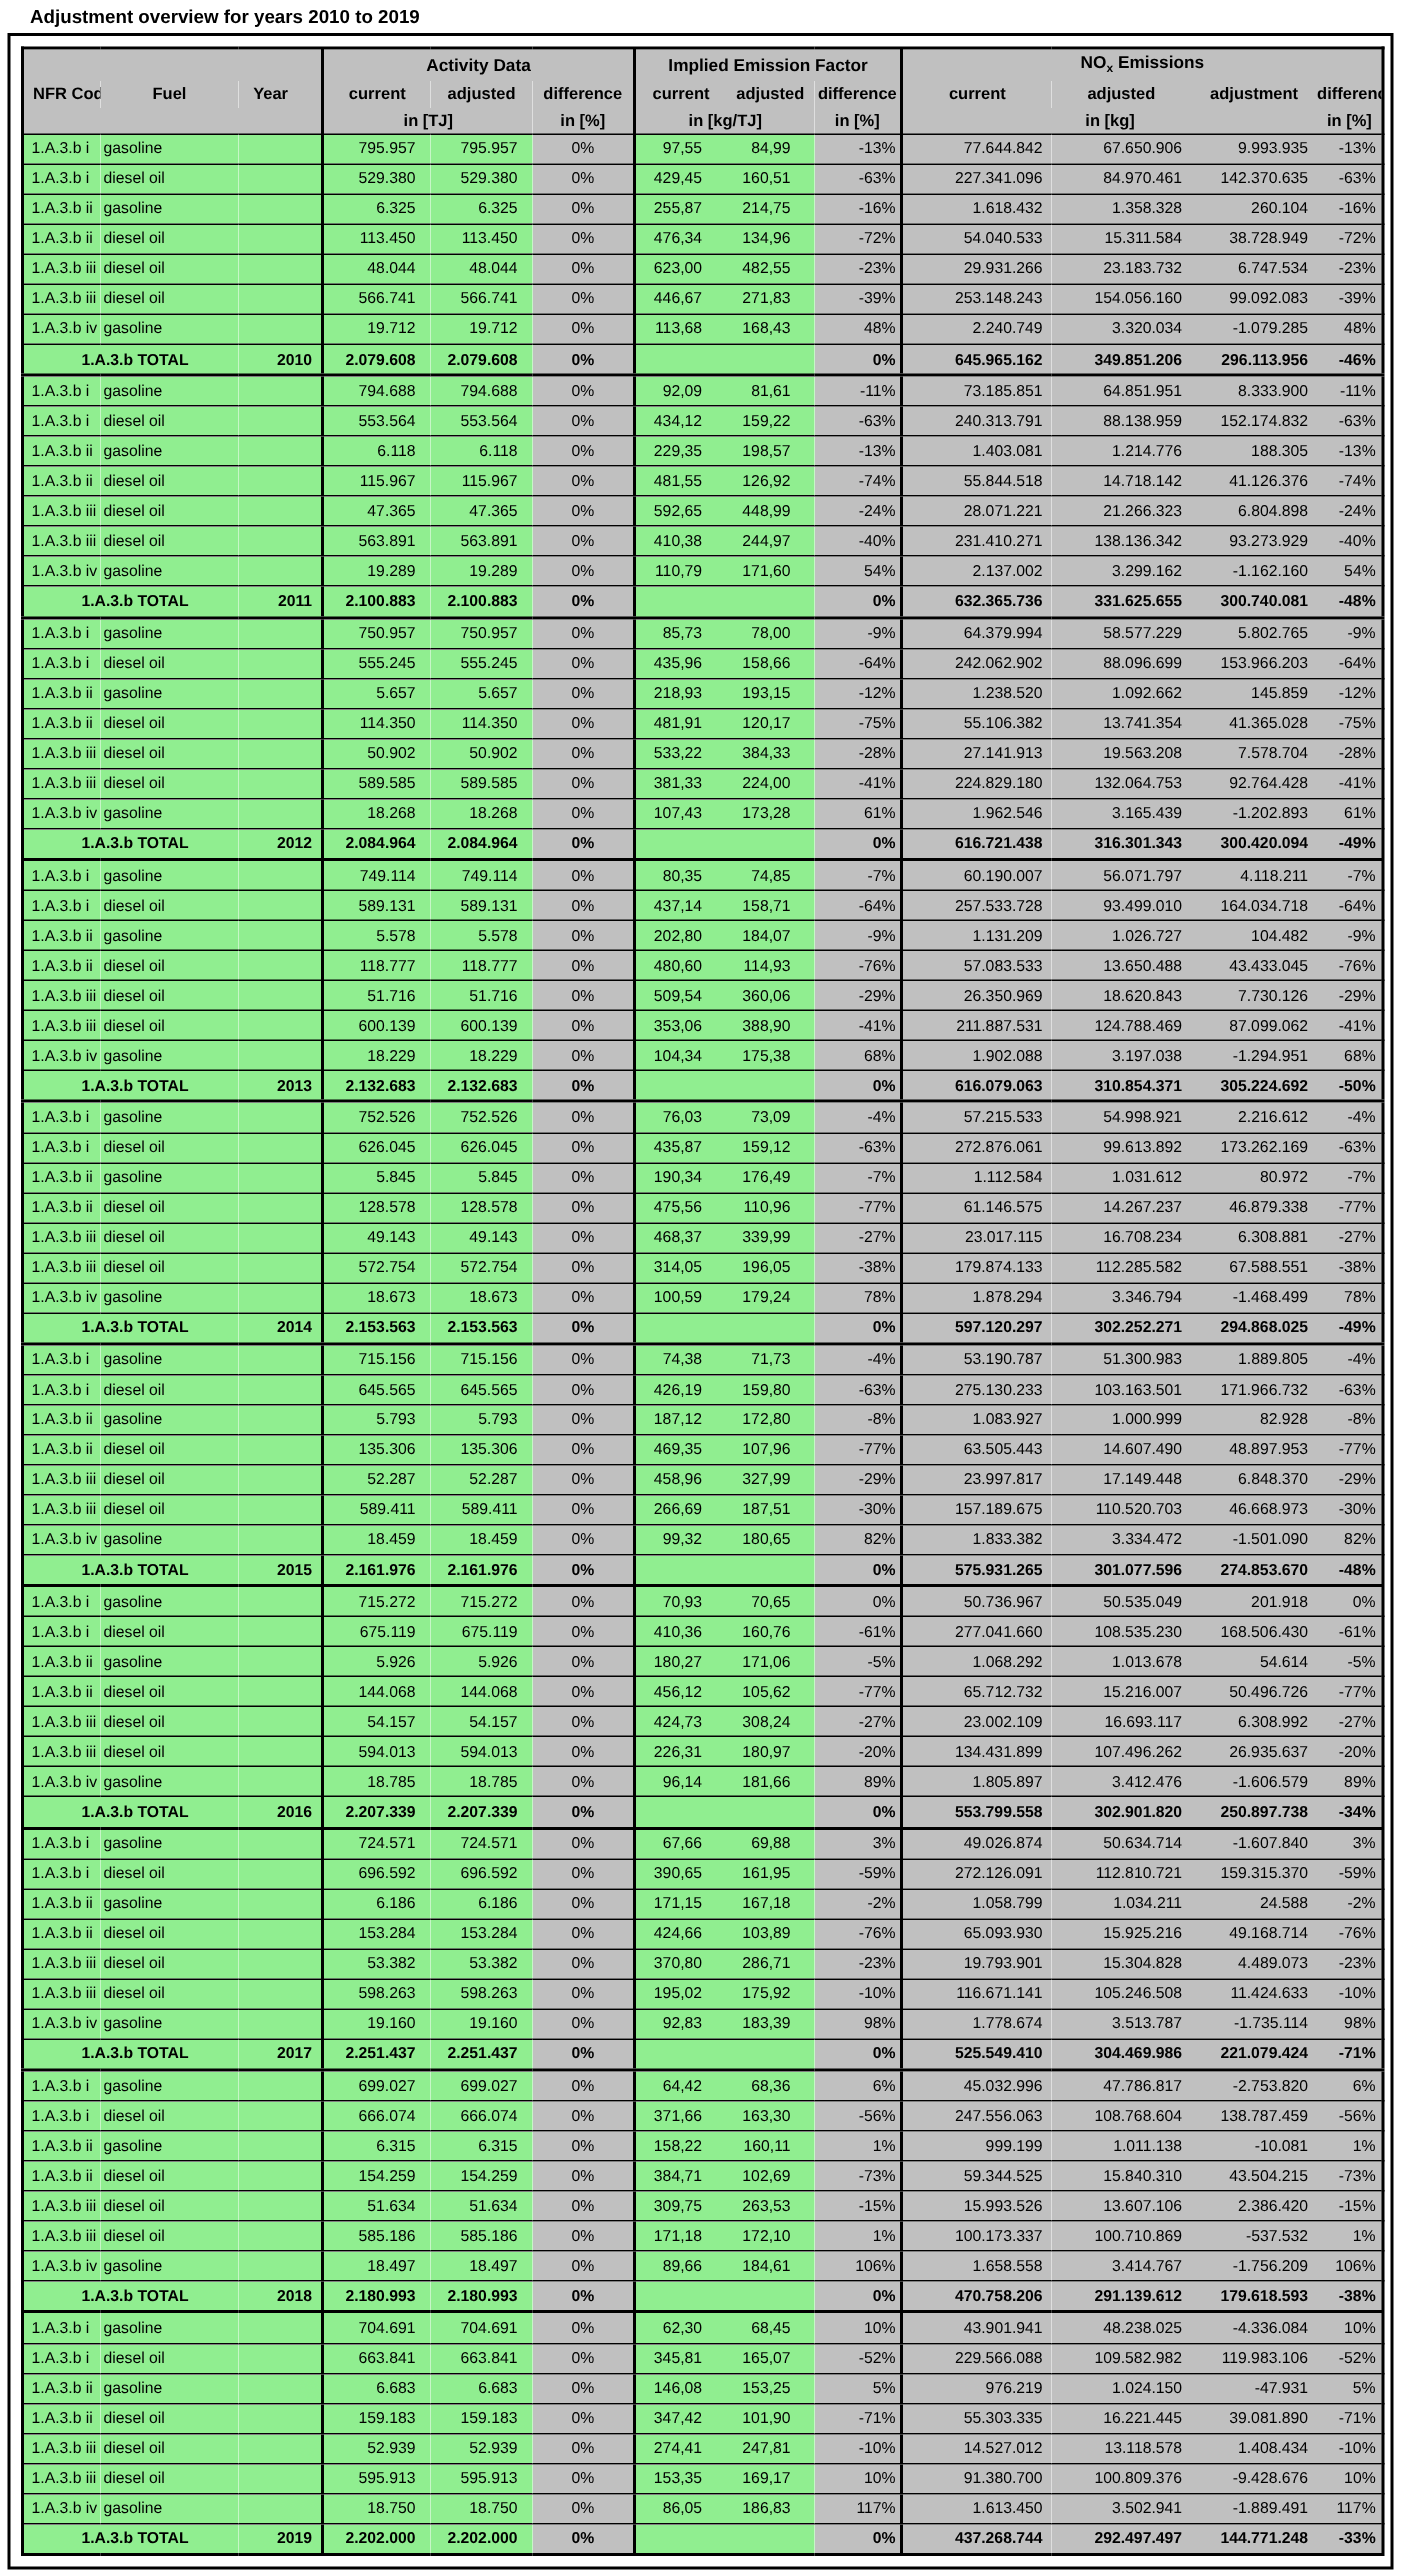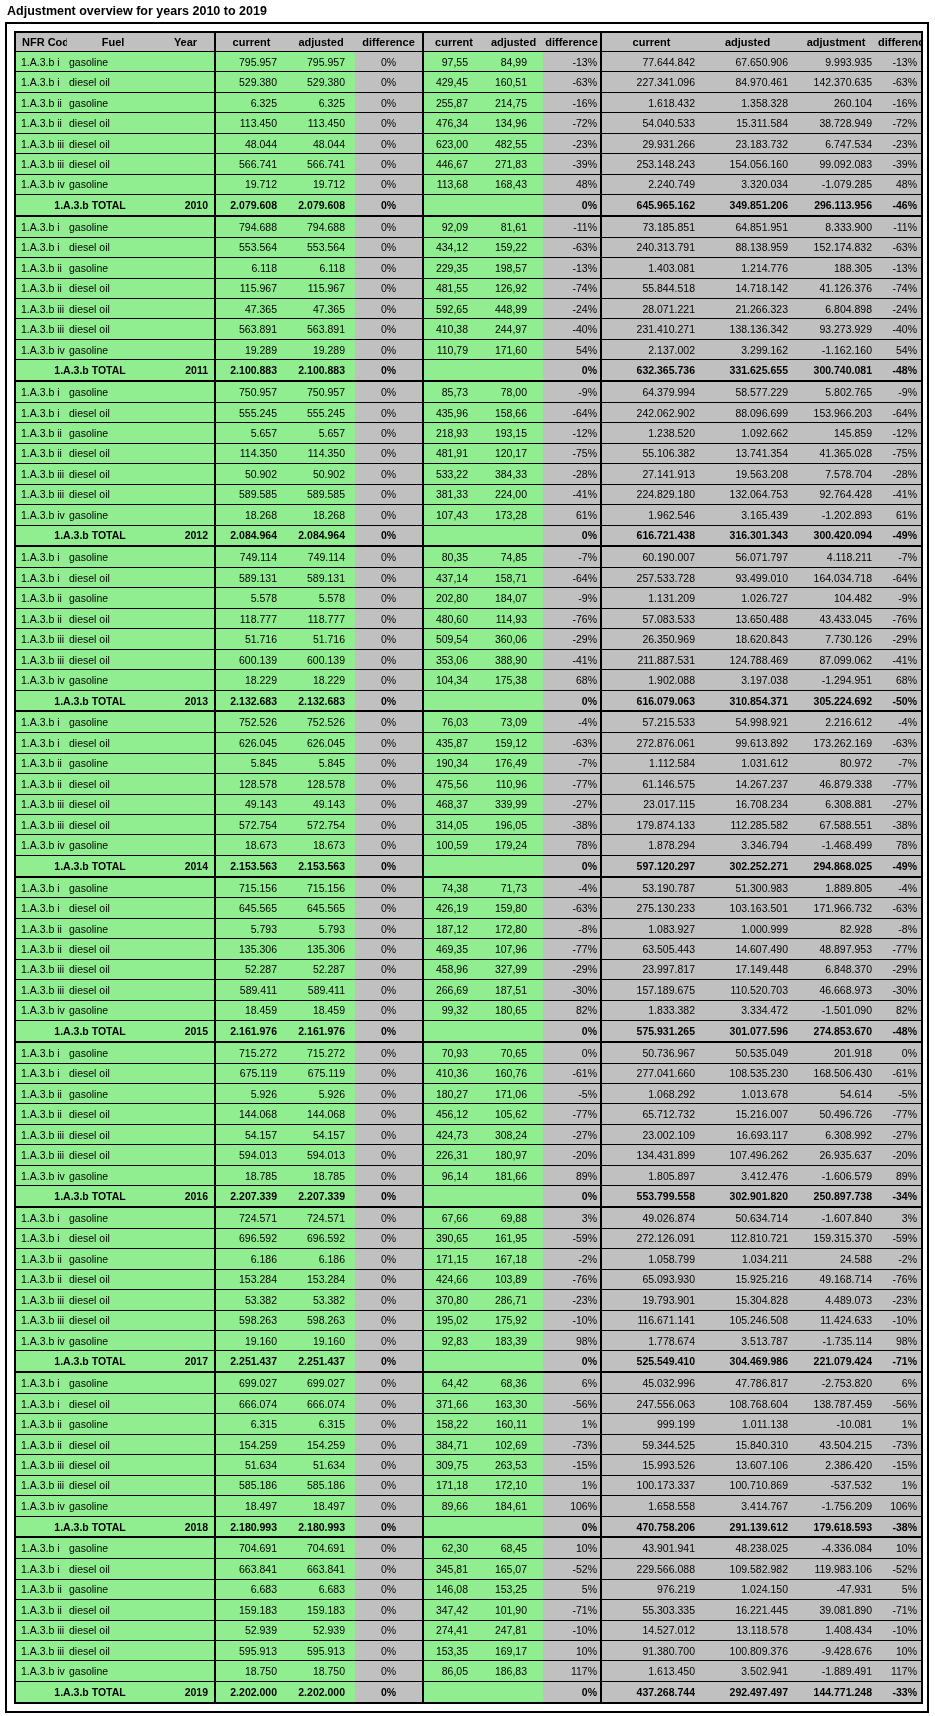--- a/index.html
+++ b/index.html
@@ -1,26 +1,26 @@
 <!DOCTYPE html>
 <html><head>
 <meta charset="utf-8">
 <style>
   html,body{margin:0;padding:0;width:935px;height:1716px;background:#ffffff;
     font-family:"Liberation Sans",sans-serif;color:#000;overflow:hidden;}
-  .title{padding:4px 0 0 7px;font-size:12.5px;font-weight:bold;}
+  .title{padding:4px 0 0 20px;font-size:12.5px;font-weight:bold;}
   .frame{position:absolute;left:5px;right:6px;top:22px;bottom:3px;border:2px solid #000;padding:7px;}
   table{width:100%;height:100%;border-collapse:collapse;table-layout:fixed;border:2px solid #000;}
   td{padding:0;font-size:10.5px;white-space:nowrap;overflow:hidden;vertical-align:middle;}
   thead td{background:#C0C0C0;font-weight:bold;font-size:11px;text-align:center;}
   thead tr.h1 td{height:21px;font-size:11.5px;}
   thead tr.h2 td{height:18px;}
   thead tr.h3 td{height:17px;}
   thead .hl{text-align:left;padding-left:6px;}
-  thead .hr{text-align:center;padding-right:2px;}
+  thead .hr{text-align:right;padding-right:22px;}
   sub{font-size:8px;}
   tbody td{border-top:1px solid #000;}
   tr.total td{font-weight:bold;border-bottom:2px solid #000;}
   .g{background:#90EE90;}
   .gry{background:#C0C0C0;}
   .sec{border-left:2px solid #000;}
   .nfr{text-align:left;padding-left:5px;}
   .fuel{text-align:left;padding-left:2px;}
   .lbl{text-align:center;padding-left:5px;}
   .num{text-align:right;}
@@ -47,35 +47,50 @@
         <col style="width:68px">
       <col style="width:61px">
         <col style="width:59px">
         <col style="width:58px">
       <col style="width:100px">
         <col style="width:93px">
         <col style="width:84px">
         <col style="width:44px">
     </colgroup>
     <thead>
+      <tr class="h1">
+        <td colspan="3"></td>
+        <td colspan="3" class="sec">Activity Data</td>
+        <td colspan="3" class="sec">Implied Emission Factor</td>
+        <td colspan="4" class="sec"><span>NO</span><sub>x</sub><span> Emissions</span></td>
+      </tr>
       <tr class="h2">
         <td class="hl">NFR Code</td>
         <td>Fuel</td>
         <td class="hr">Year</td>
         <td class="sec">current</td>
         <td>adjusted</td>
         <td>difference</td>
         <td class="sec">current</td>
         <td>adjusted</td>
         <td>difference</td>
         <td class="sec">current</td>
         <td>adjusted</td>
         <td>adjustment</td>
         <td>difference</td>
       </tr>
+      <tr class="h3">
+        <td colspan="3"></td>
+        <td colspan="2" class="sec">in [TJ]</td>
+        <td>in [%]</td>
+        <td colspan="2" class="sec">in [kg/TJ]</td>
+        <td>in [%]</td>
+        <td colspan="3" class="sec">in [kg]</td>
+        <td>in [%]</td>
+      </tr>
     </thead>
     <tbody id="table-body">
         <tr>
           <td class="g nfr">1.A.3.b i</td>
           <td class="g fuel">gasoline</td>
           <td class="g"></td>
           <td class="g num pad10 sec">795.957</td>
           <td class="g num pad10">795.957</td>
           <td class="gry ctr">0%</td>
           <td class="g num pad16 sec">97,55</td>

